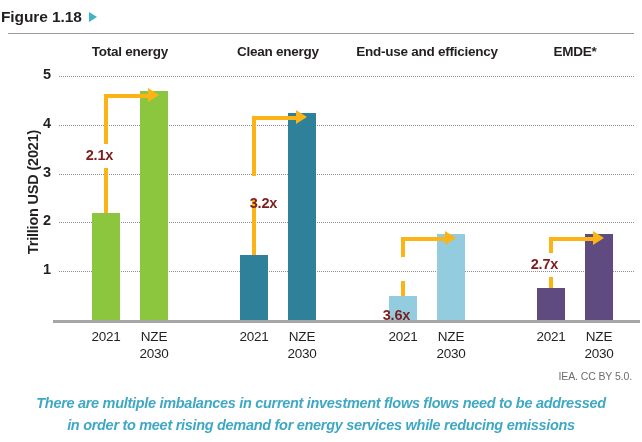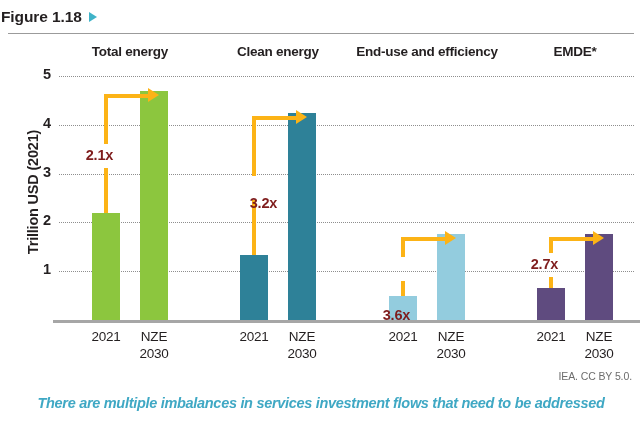--- a/index.html
+++ b/index.html
@@ -257,14 +257,15 @@
         <div class="xlabel" style="left: 294px; width: 100px; top: 294px;"><span>2021</span></div>
         <div class="xlabel" style="left: 342px; width: 100px; top: 294px;"><span>NZE</span><br><span>2030</span></div>
         <div class="xlabel" style="left: 442px; width: 100px; top: 294px;"><span>2021</span></div>
         <div class="xlabel" style="left: 490px; width: 100px; top: 294px;"><span>NZE</span><br><span>2030</span></div>
       </div>
   </div>
 </div>
 
 <div id="credit">IEA. CC BY 5.0.</div>
 <div id="caption">
-  <span class="cap-line">There are multiple imbalances in services investment flows that need to be addressed</span>
+  <span class="cap-line">There are multiple imbalances in current investment flows flows need to be addressed</span>
+  <span class="cap-line">in order to meet rising demand for energy services while reducing emissions</span>
 </div>
 
 </body></html>

